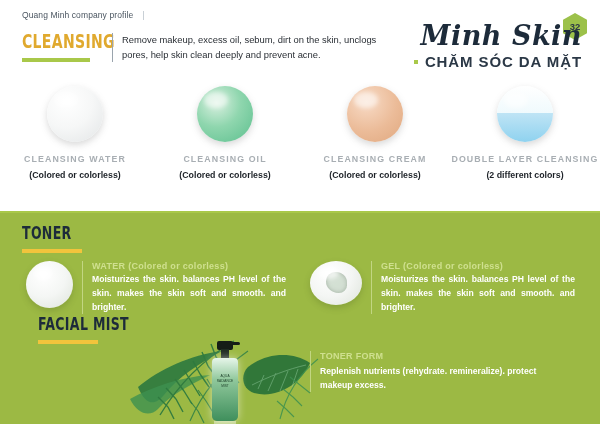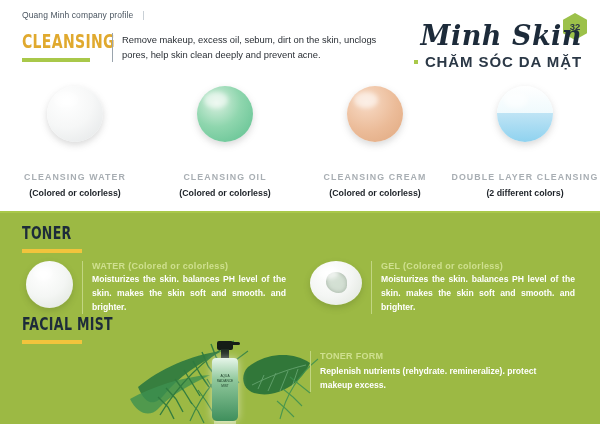--- a/index.html
+++ b/index.html
@@ -118,21 +118,21 @@
   .blob-double .layer-bottom {
     position: absolute; left: 0; bottom: 0; width: 100%; height: 52%;
     background: linear-gradient(180deg, #bfe4f5 0%, #8fd2ef 100%);
   }
   .blob-double .layer-top {
     position: absolute; left: 0; top: 0; width: 100%; height: 48%;
     background: linear-gradient(180deg, #ffffff 0%, #f0fafd 100%);
   }
 
   .prod-name {
-    margin-top: 29px;
+    margin-top: 11px;
     font-size: 8.8px; font-weight: 600; color: #a8aeb3;
     letter-spacing: 1.1px; text-align: center; line-height: 1.45;
   }
   .prod-note {
     margin-top: 4px;
     font-size: 8.8px; font-weight: 700; color: #1d2228;
     text-align: center; white-space: nowrap;
   }
 
   
@@ -148,21 +148,21 @@
 
   .sect-title-d {
     font-family: "DejaVu Sans Condensed", "Liberation Sans Narrow", "Liberation Sans", sans-serif;
     font-size: 17px; font-weight: 700; color: #1d2b3a;
     letter-spacing: 0.4px; line-height: 1;
     transform: scaleX(0.82); transform-origin: left center;
   }
   .accent-bar-y { margin-top: 7px; width: 60px; height: 4px; background: #f2c43c; }
 
   .toner-head { position: absolute; left: 22px; top: 14px; }
-  .mist-head  { position: absolute; left: 22px; top: 105px; }
+  .mist-head  { position: absolute; left: 38px; top: 105px; }
 
   
   .toner-item {
     position: absolute; display: flex; align-items: flex-start; gap: 9px;
   }
   #toner-water { left: 26px; top: 50px; width: 260px; }
   #toner-gel   { left: 310px; top: 50px; width: 265px; }
 
   .toner-blob {
     width: 52px; height: 44px; flex: 0 0 52px;

